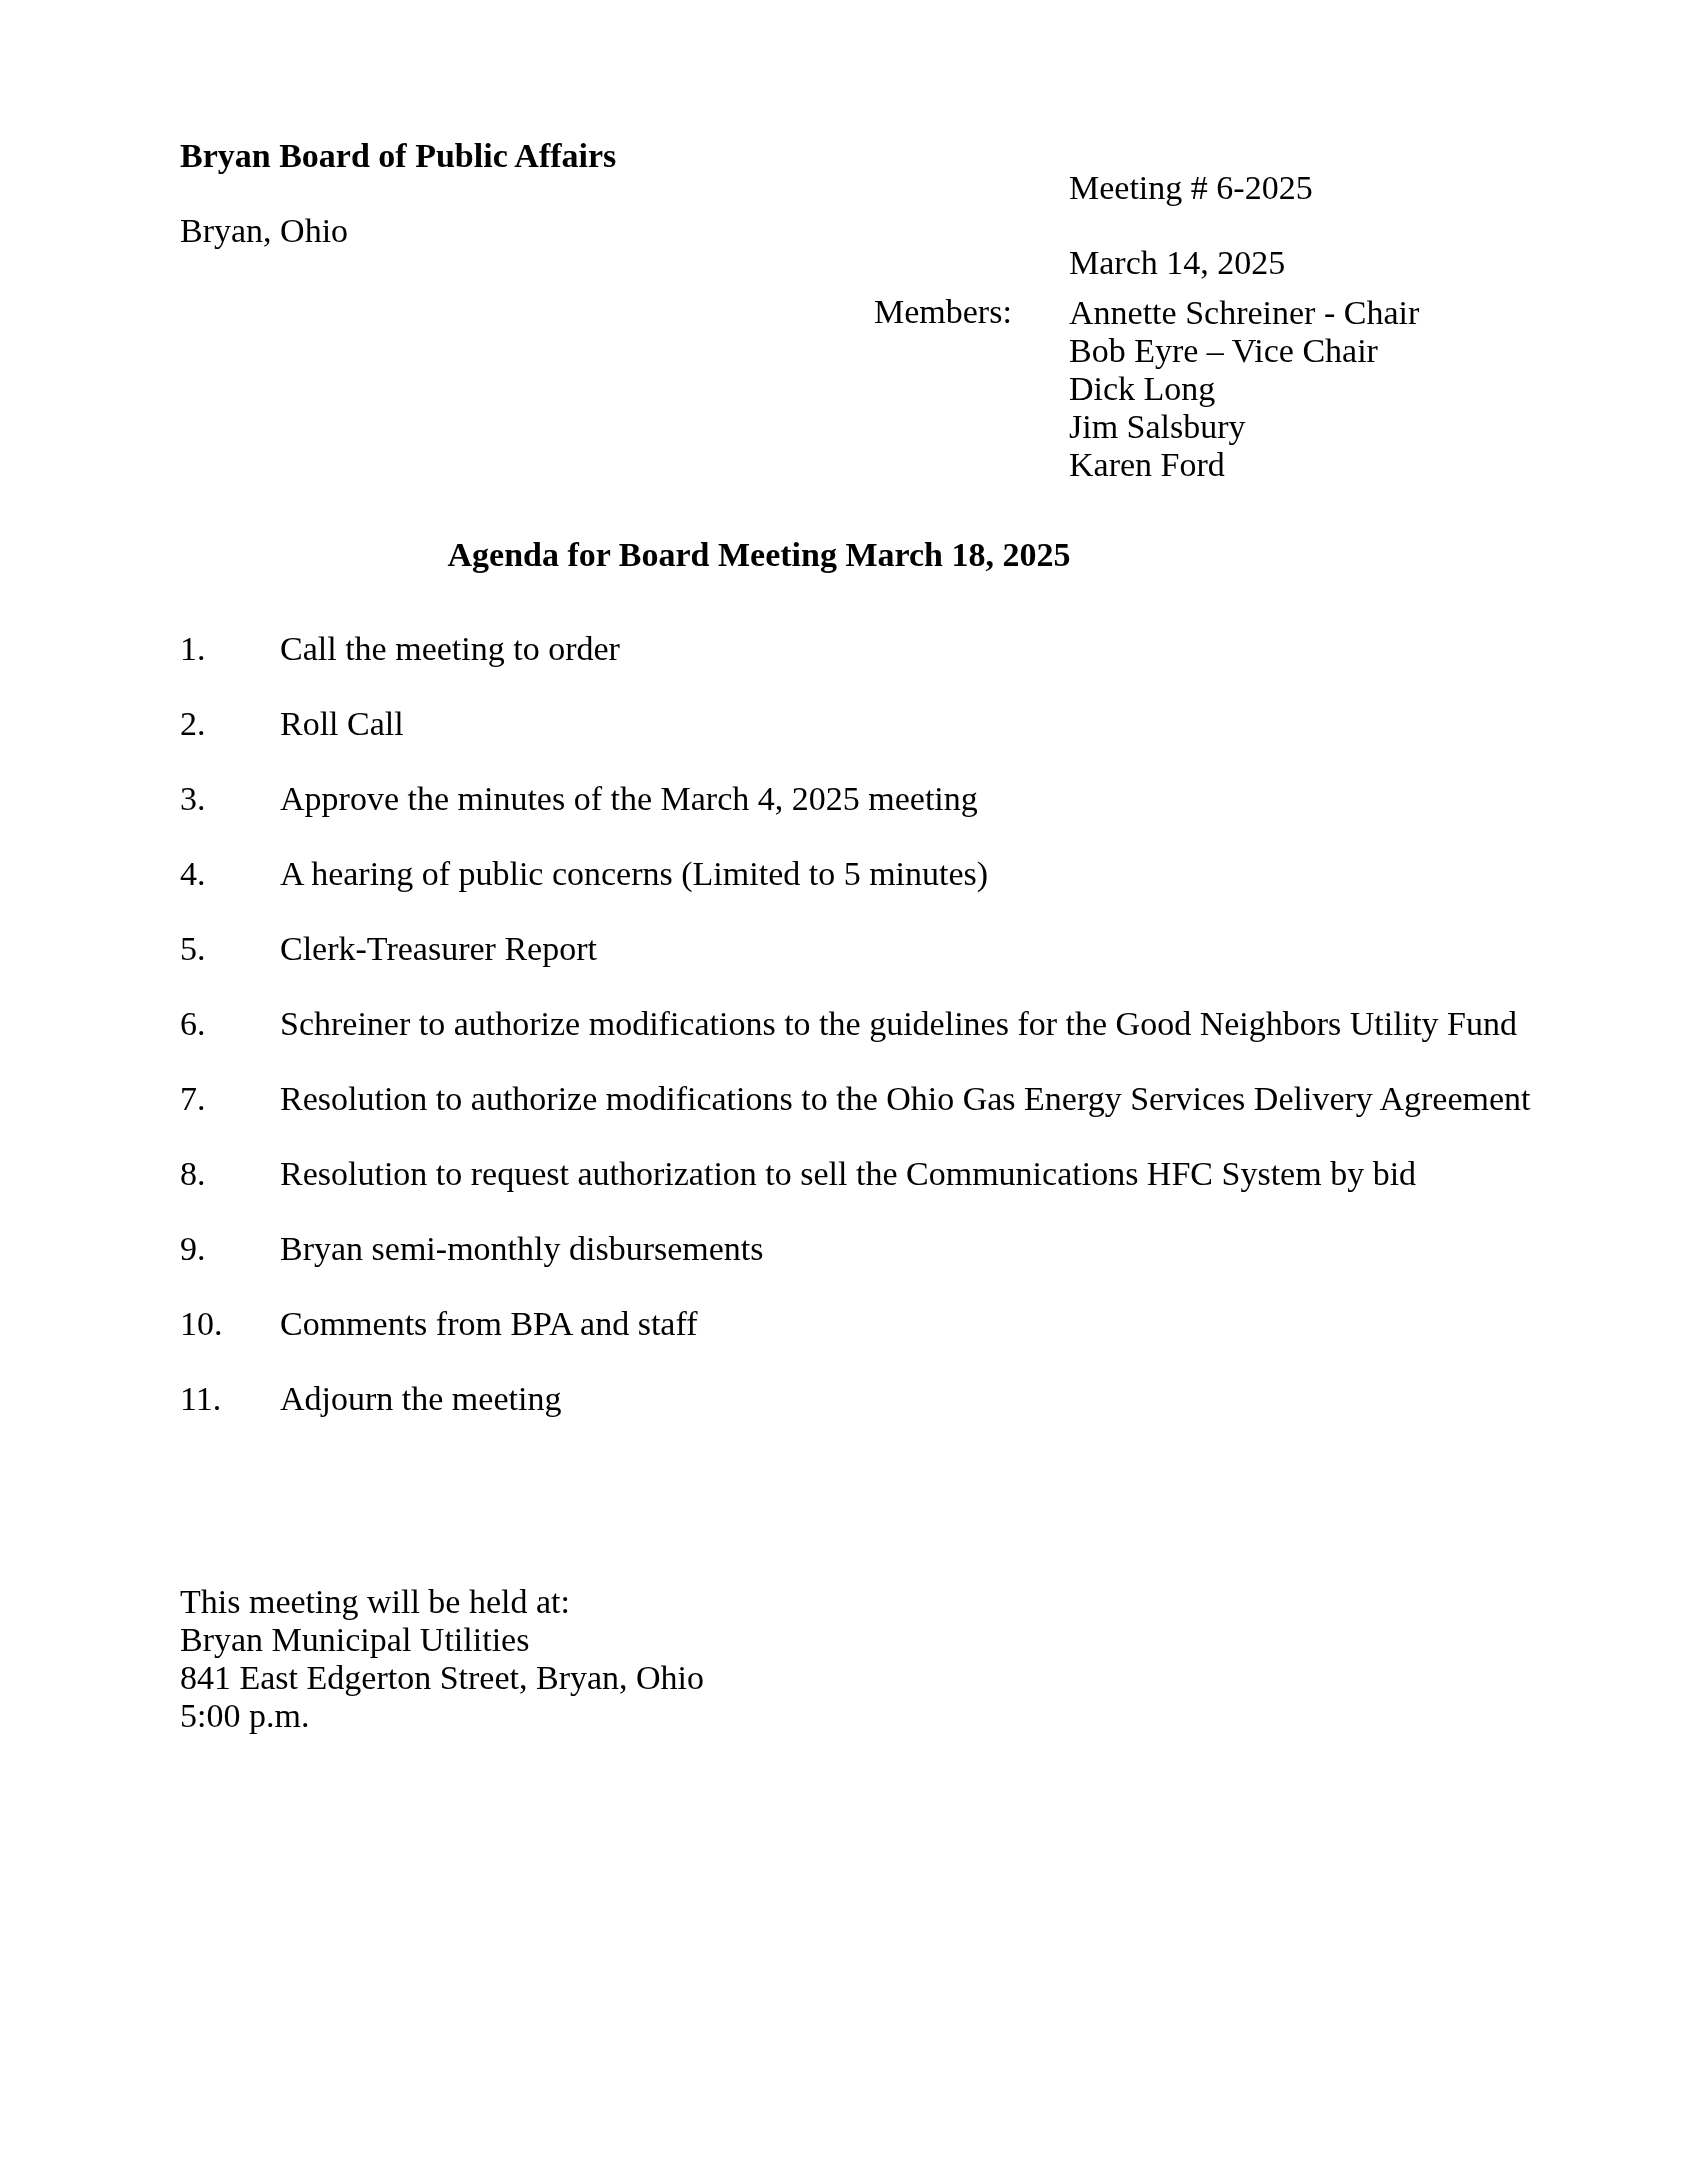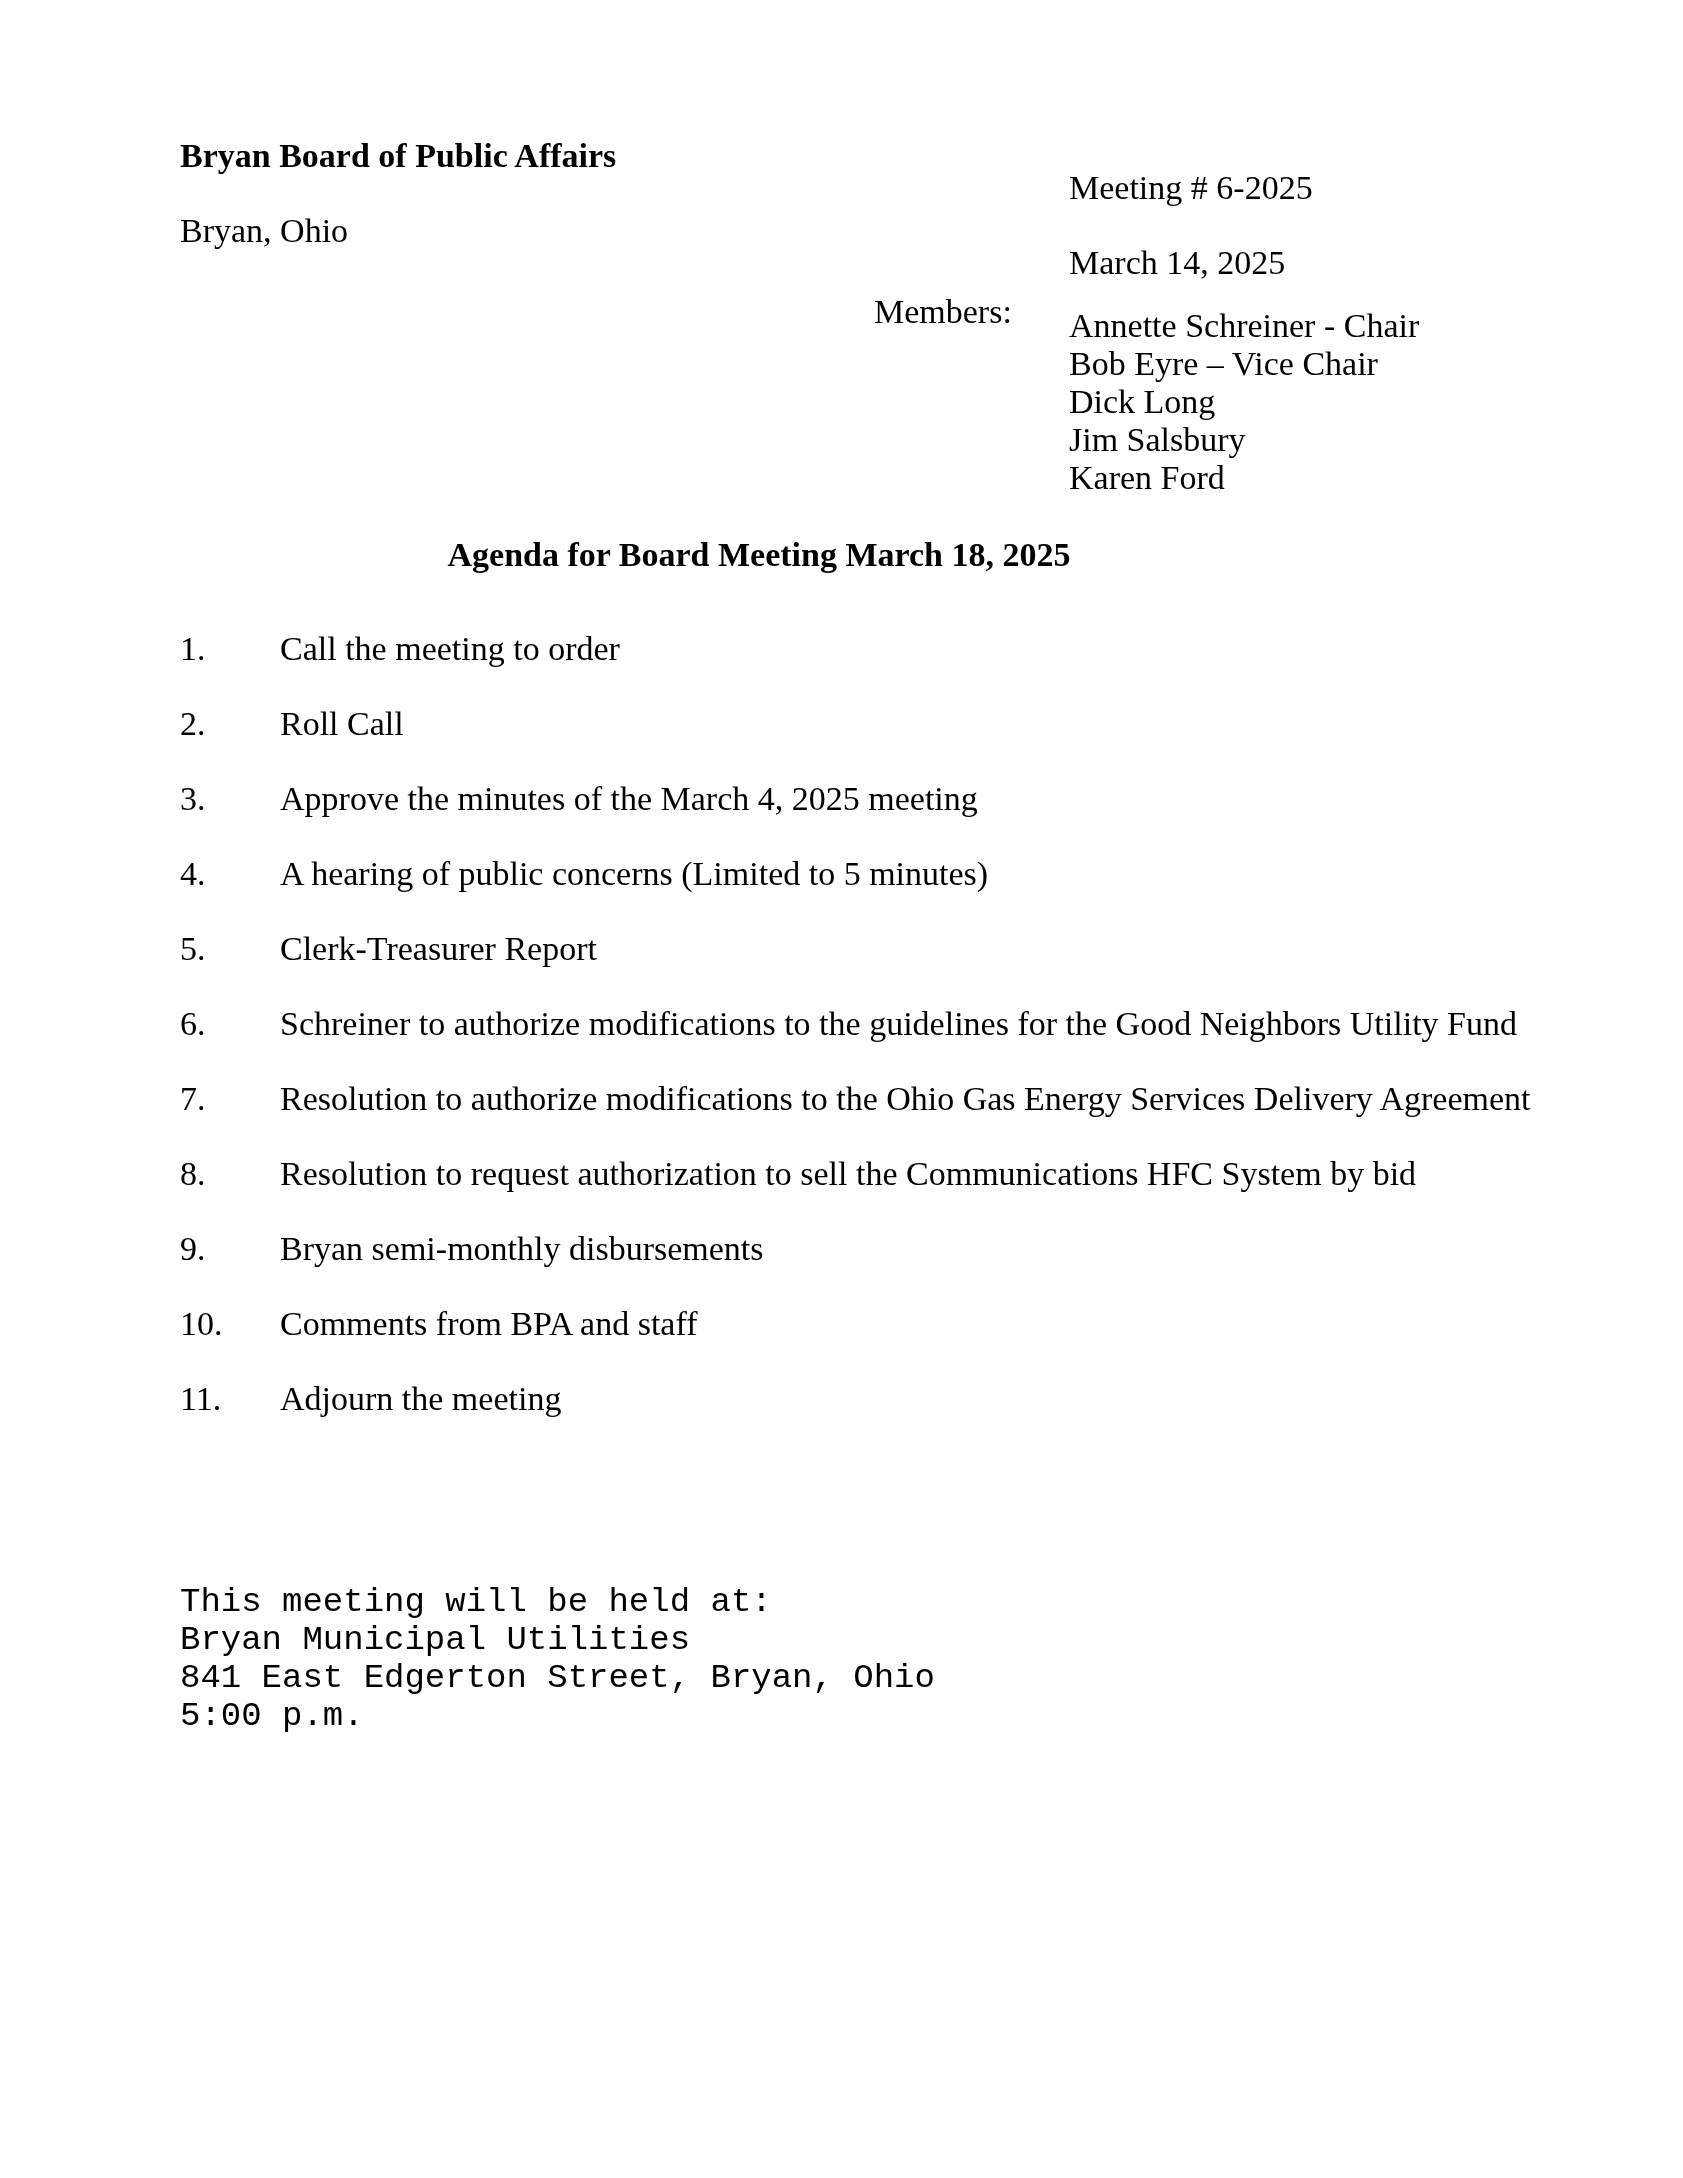--- a/index.html
+++ b/index.html
@@ -23,21 +23,21 @@
   .bold { font-weight: bold; }
 
   
   .hdr-row1 { top: 137px; }
   .hdr-row2 { top: 212px; }
   .left-col  { left: 180px; }
   .right-col { left: 1069px; margin-top: 32px; }
 
   
   .members-label { left: 874px; top: 293px; }
-  .members-list  { left: 1069px; top: 307px; }
+  .members-list  { left: 1069px; top: 294px; }
   .members-list .member { height: 38px; }
 
   
   .agenda-title {
     top: 536px;
     left: 0;
     width: 1518px;
     text-align: center;
     font-weight: bold;
   }
@@ -59,21 +59,21 @@
     left: 0;
     top: 0;
   }
   .agenda-item .txt {
     display: inline-block;
     margin-left: 100px;
   }
 
   
   .footer-block { left: 180px; top: 1583px; }
-  .footer-block .footer-line { height: 38px; font-family: Liberation Mono, monospace; }
+  .footer-block .footer-line { height: 38px; }
 </style>
 </head>
 <body>
 
 <div class="page">
 
   <div class="abs left-col hdr-row1 bold">Bryan Board of Public Affairs</div>
   <div class="abs right-col hdr-row1">Meeting # 6-2025</div>
 
   <div class="abs left-col hdr-row2">Bryan, Ohio</div>

